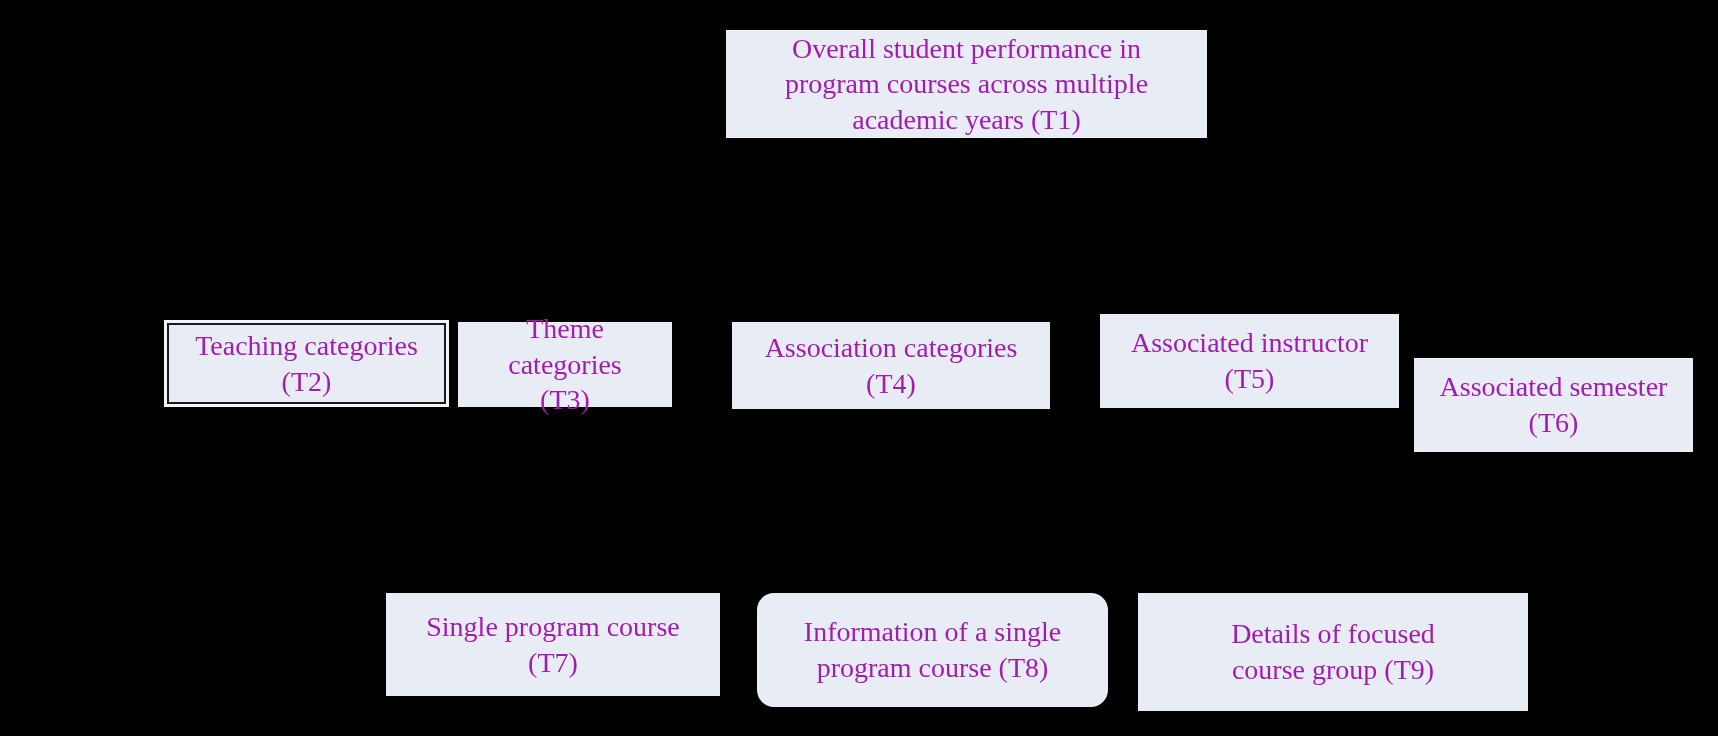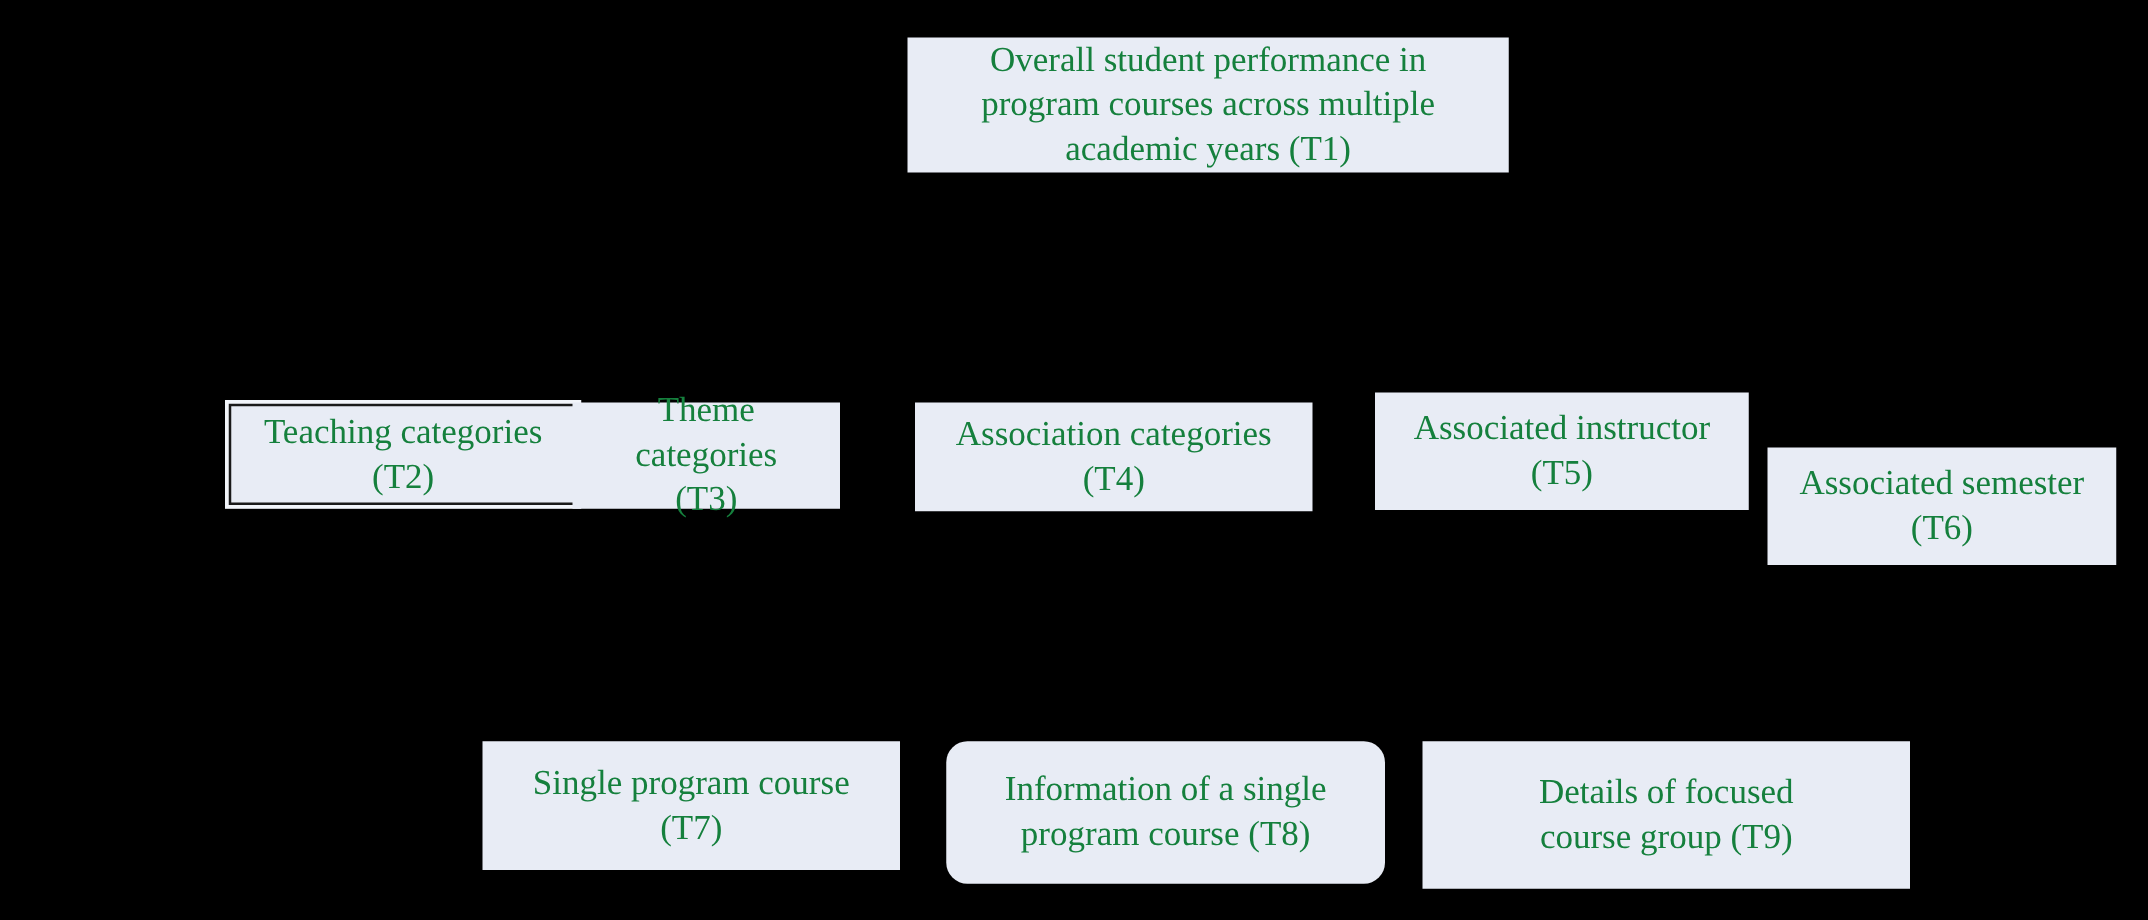--- a/index.html
+++ b/index.html
@@ -12,21 +12,21 @@
     position: relative;
     width: 1718px;
     height: 736px;
     background: #000000;
     overflow: hidden;
     font-family: "Liberation Serif", "DejaVu Serif", serif;
   }
   .node {
     position: absolute;
     background: #e8ecf5;
-    color: #15803d;
+    color: #a21caf;
     display: flex;
     align-items: center;
     justify-content: center;
     text-align: center;
     font-size: 28px;
     line-height: 1.27;
     box-sizing: border-box;
     padding: 4px 8px;
   }
   .node-label {
@@ -42,21 +42,21 @@
 <body>
 
 <div class="canvas">
 
   <div class="node" style="left:726px; top:30px; width:481px; height:108px;">
     <span class="node-label">Overall student performance in
 program courses across multiple
 academic years (T1)</span>
   </div>
 
-  <div class="node node--outlined" style="left:180px; top:320px; width:285px; height:87px;">
+  <div class="node node--outlined" style="left:164px; top:320px; width:285px; height:87px;">
     <span class="node-label">Teaching categories
 (T2)</span>
   </div>
 
   <div class="node" style="left:458px; top:322px; width:214px; height:85px;">
     <span class="node-label">Theme categories
 (T3)</span>
   </div>
 
   <div class="node" style="left:732px; top:322px; width:318px; height:87px;">

